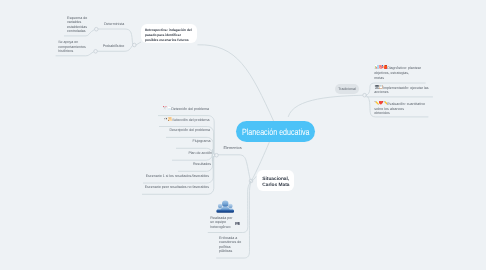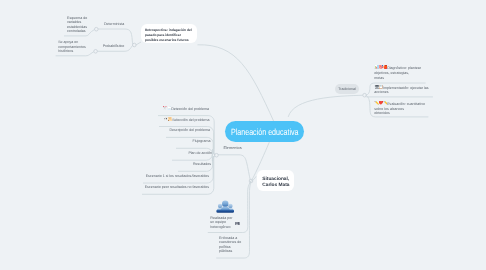--- a/index.html
+++ b/index.html
@@ -61,21 +61,21 @@
       <path d="M250.7,181.2 C249.6,183.4 248.2,185.6 247.8,189 C247.5,192 247.8,220 247.8,226.5 C247.8,230.6 246.2,232.5 242.6,232.5 L207.8,232.5"></path>
       <path d="M250.7,181.6 C250.3,184.6 249.6,187 249.5,190.5 C249.4,194 249.5,246 249.5,251.4 C249.5,255.6 247.9,258 244.3,258 L216.3,258"></path>
     </g>
     <g fill="none" stroke="#ccd5db" stroke-width="0.8">
       <path d="M365.8,95.2 C368.5,94.6 369.4,92.6 369.8,89.8 C370.2,86.3 368.9,83 375.3,83 L425.6,83"></path>
       <path d="M366.5,96.9 L432.9,96.9"></path>
       <path d="M365.8,95.6 C368.5,96.4 369.4,99.6 369.8,104 C370.3,110.2 368.9,116.9 375.3,116.9 L428.4,116.9"></path>
     </g>
   </svg>
 
-  <div class="node central" style="left:225px;top:121px;width:79px;height:21px;">
+  <div class="node central" style="left:236px;top:121px;width:79px;height:21px;">
     <span>Planeación educativa</span>
   </div>
 
   <div class="node whitebox" style="left:140.9px;top:23.7px;width:56.6px;height:19.4px;padding:4.5px 4.5px 0 4px;">
     <span>Retrospectiva: indagación del pasado para identificar posibles escenarios futuros</span>
   </div>
   <div class="lbl" style="left:104px;top:21.5px;">Determinista</div>
   <div class="lbl" style="left:102.7px;top:43.5px;">Probabilístico</div>
   <div class="leaf" style="left:67px;top:15.6px;width:24px;line-height:4.5px;">Esquema de variables establecidas controladas</div>
   <div class="leaf" style="left:58.2px;top:40.4px;width:29px;line-height:4.5px;">Se apoya en comportamientos históricos</div>

